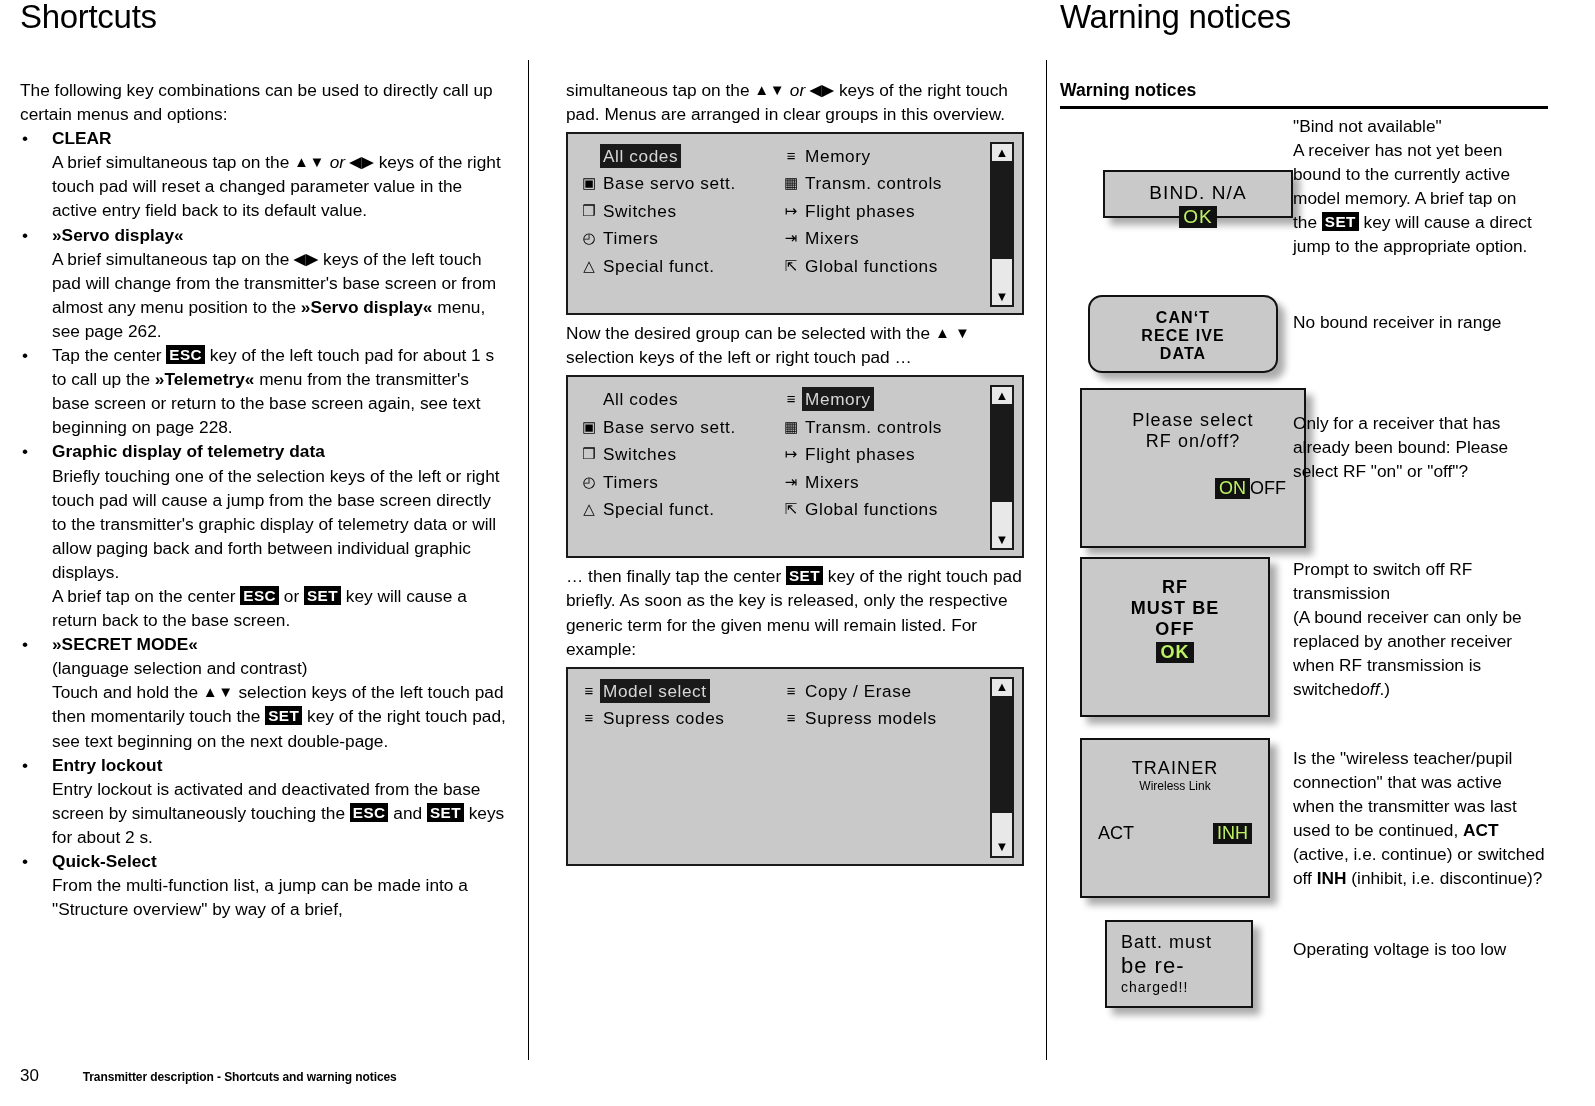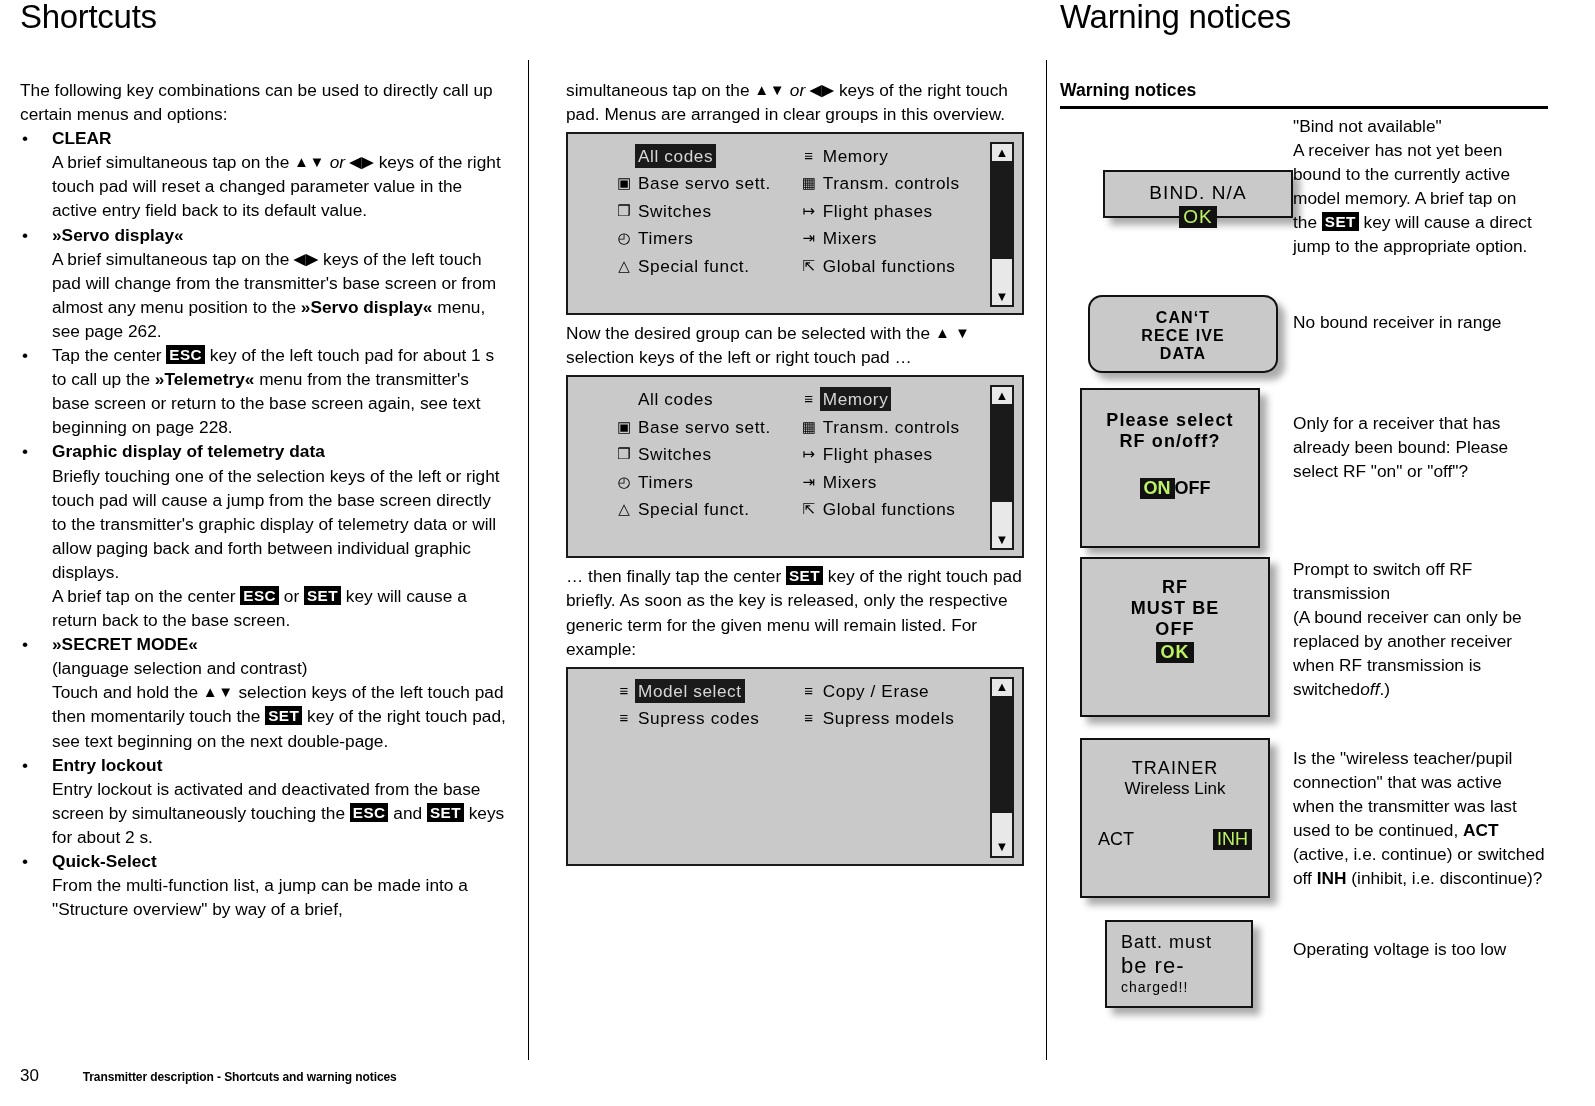--- a/index.html
+++ b/index.html
@@ -86,21 +86,21 @@
     font-size: 17px;
     margin: 6px 0 6px 0;
   }
   .lcd-menu { width: 458px; height: 183px; padding: 8px 0 0 0; }
   .lcd-rows { position: absolute; left: 10px; top: 8px; width: 408px; }
   .lcd-row { display: flex; height: 27.5px; align-items: center; }
   .lcd-cell {
     display: flex; align-items: center;
     height: 24px;
   }
-  .lcd-cell.left  { width: 208px; margin-left: 35px; }
+  .lcd-cell.left  { width: 208px; }
   .lcd-cell.right { width: 212px; }
   .lcd-ico {
     display: inline-block; width: 22px; min-width: 22px;
     text-align: center; font-size: 15px; line-height: 20px;
   }
   .lcd-lbl {
     font-size: 17.2px; letter-spacing: 0.6px; line-height: 22px;
     padding: 1px 3px;
   }
   .lcd-lbl.sel { background: #1a1a1a; color: #d7d7d7; }
@@ -453,24 +453,24 @@
     <div class="line bold" style="font-size:16px;">CAN‘T</div>
     <div class="line bold" style="font-size:16px;">RECE IVE</div>
     <div class="line bold" style="font-size:16px;">DATA</div>
   </div>
 </div>
 <div class="note" style="position:absolute;left:1293px;top:310px;width:252px;">
   <div>No bound receiver in range</div>
 </div>
 
 <div style="position:absolute;left:1080px;top:388px;">
-  <div class="dev" style="width:180px;height:160px;padding-top:20px;font-weight:bold;">
+  <div class="dev" style="width:226px;height:160px;padding-top:20px;">
     <div class="line" style="font-size:18px;">Please select</div>
     <div class="line" style="font-size:18px;">RF on/off?</div>
-    <div style="display:flex;justify-content:center;padding:26px 8px 0 18px;">
+    <div style="display:flex;justify-content:flex-end;padding:26px 18px 0 18px;">
       <span class="inv" style="font-size:18px;">ON</span>
       <span style="font-size:18px;">OFF</span>
     </div>
   </div>
 </div>
 <div class="note" style="position:absolute;left:1293px;top:411px;width:252px;">
   <div>Only for a receiver that has already been bound: Please select RF "on" or "off"?</div>
 </div>
 
 <div style="position:absolute;left:1080px;top:557px;">
@@ -486,21 +486,21 @@
 <div class="note" style="position:absolute;left:1293px;top:557px;width:252px;">
   <div>Prompt to switch off RF transmission</div>
   <div>
     <span>(A bound receiver can only be replaced by another receiver when RF transmission is switched</span><span class="ital">off</span><span>.)</span>
   </div>
 </div>
 
 <div style="position:absolute;left:1080px;top:738px;">
   <div class="dev" style="width:190px;height:160px;padding-top:18px;">
     <div class="line" style="font-size:18px;">TRAINER</div>
-    <div class="line" style="font-size:17px;letter-spacing:0;">Wireless Link</div>
+    <div class="line" style="font-size:12px;letter-spacing:0;">Wireless Link</div>
     <div style="display:flex;justify-content:space-between;padding:30px 16px 0 16px;">
       <span style="font-size:18px;">ACT</span>
       <span class="inv" style="font-size:18px;">INH</span>
     </div>
   </div>
 </div>
 <div class="note" style="position:absolute;left:1293px;top:746px;width:252px;">
   <div>
     <span>Is the "wireless teacher/pupil connection" that was active when the transmitter was last used to be continued,</span>
     <span class="bold">ACT</span>

